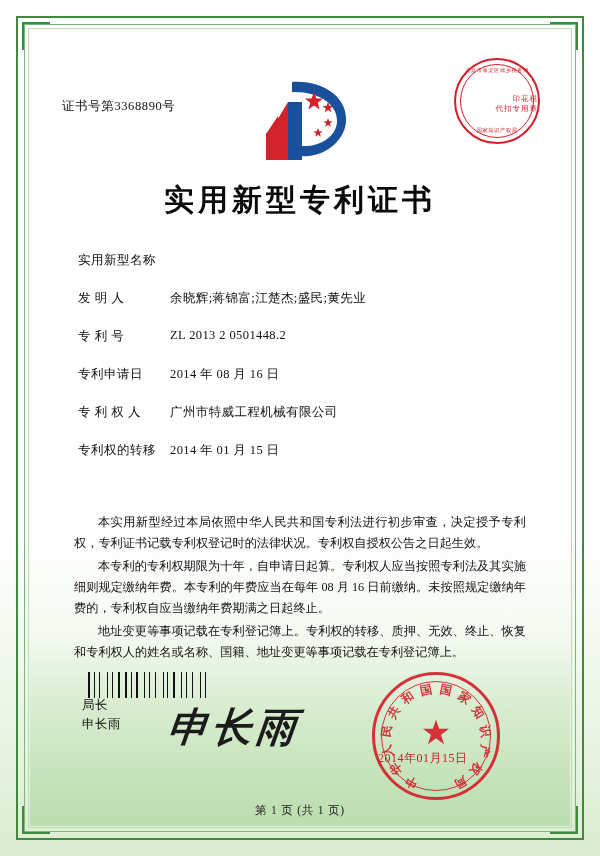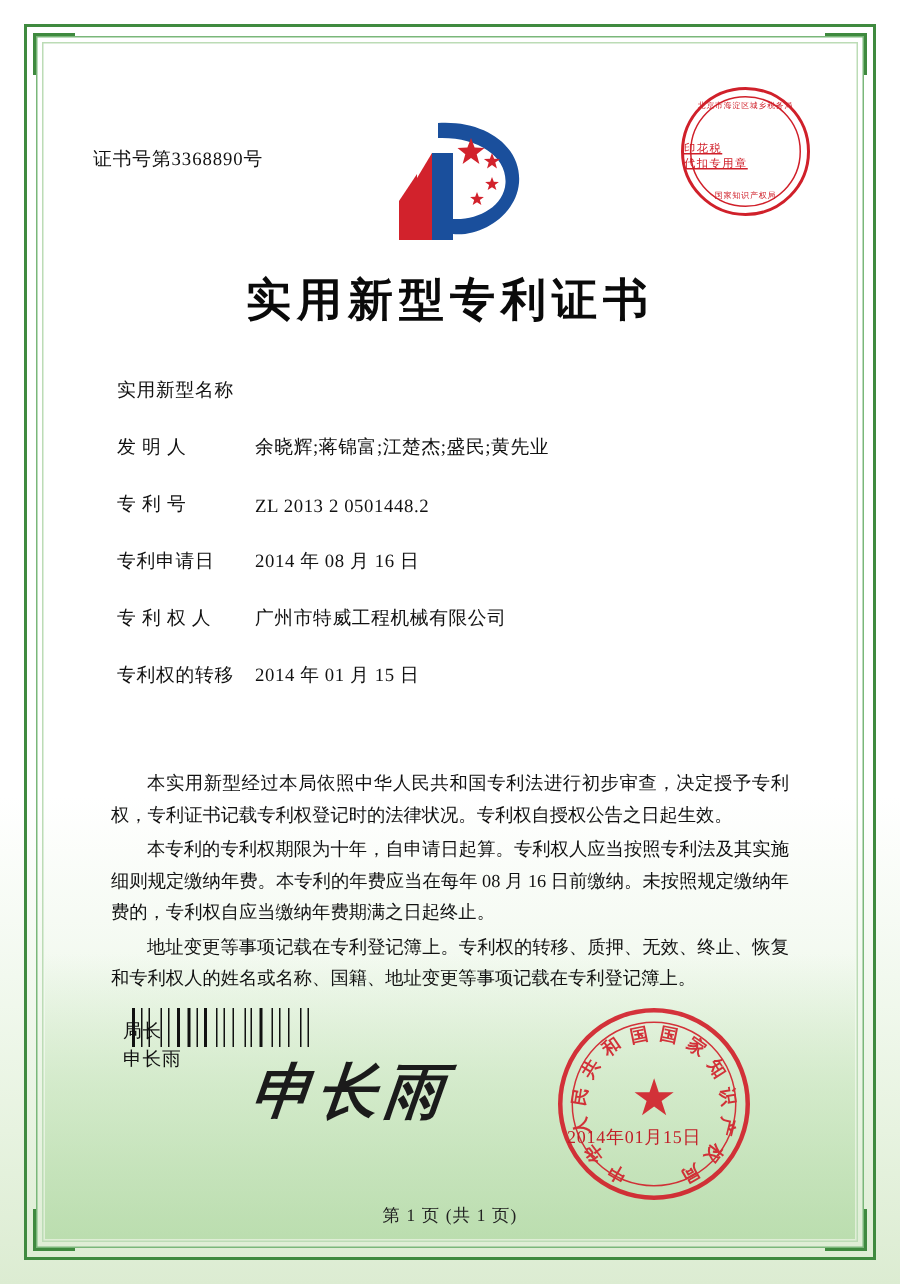--- a/index.html
+++ b/index.html
@@ -110,25 +110,24 @@
     text-align: center;
     font-size: 5.2px;
     letter-spacing: 0.6px;
     font-family: "Liberation Serif", serif;
   }
   .top-seal .center-text {
     position: absolute;
     left: 0;
     top: 34px;
     width: 100%;
-    text-align: left;
+    text-align: right;
     font-size: 7.5px;
     line-height: 10px;
     letter-spacing: 1px;
-    text-decoration: underline;
   }
   .top-seal .bottom-text {
     position: absolute;
     left: 0;
     bottom: 8px;
     width: 100%;
     text-align: center;
     font-size: 5.4px;
     letter-spacing: 0.5px;
   }
@@ -159,21 +158,21 @@
 
   
   .fields {
     position: absolute;
     left: 78px;
     top: 252px;
     width: 452px;
   }
   .field-row {
     display: flex;
-    align-items: flex-end;
+    align-items: flex-start;
     margin-bottom: 21px;
     font-size: 12.5px;
     color: #111;
   }
   .field-label {
     width: 92px;
     flex: 0 0 92px;
     letter-spacing: 0.5px;
     white-space: nowrap;
   }
@@ -211,21 +210,21 @@
   .barcode i {
     display: block;
     background: #111;
     height: 100%;
   }
 
   
   .sign-label {
     position: absolute;
     left: 82px;
-    top: 678px;
+    top: 696px;
     font-size: 12.5px;
     line-height: 19px;
     color: #111;
     letter-spacing: 0.5px;
   }
   .signature {
     position: absolute;
     left: 168px;
     top: 700px;
     font-size: 40px;

